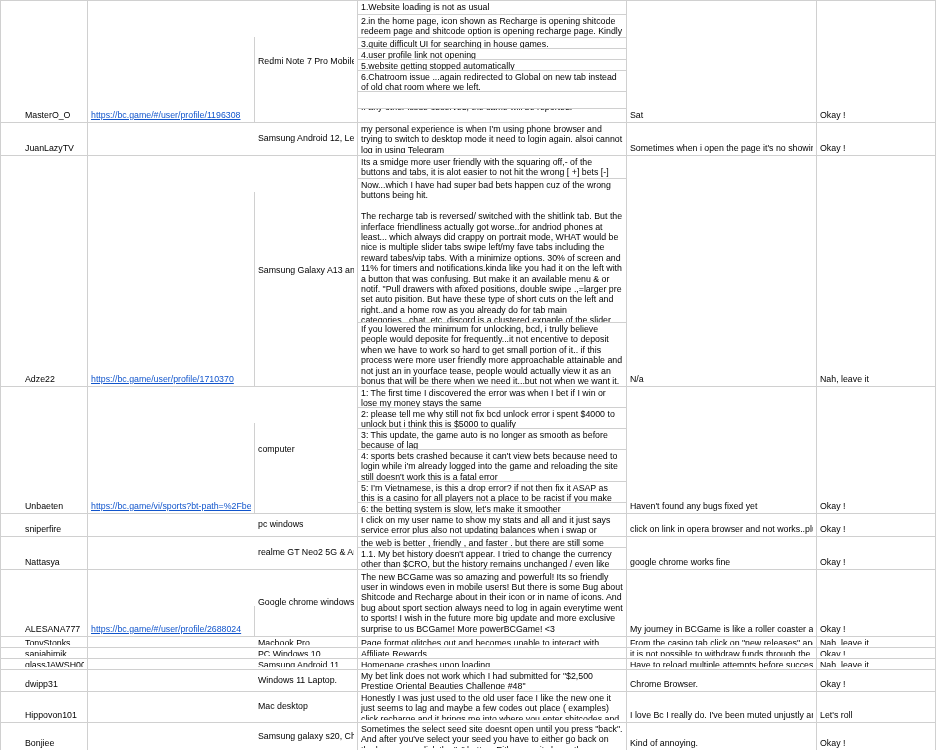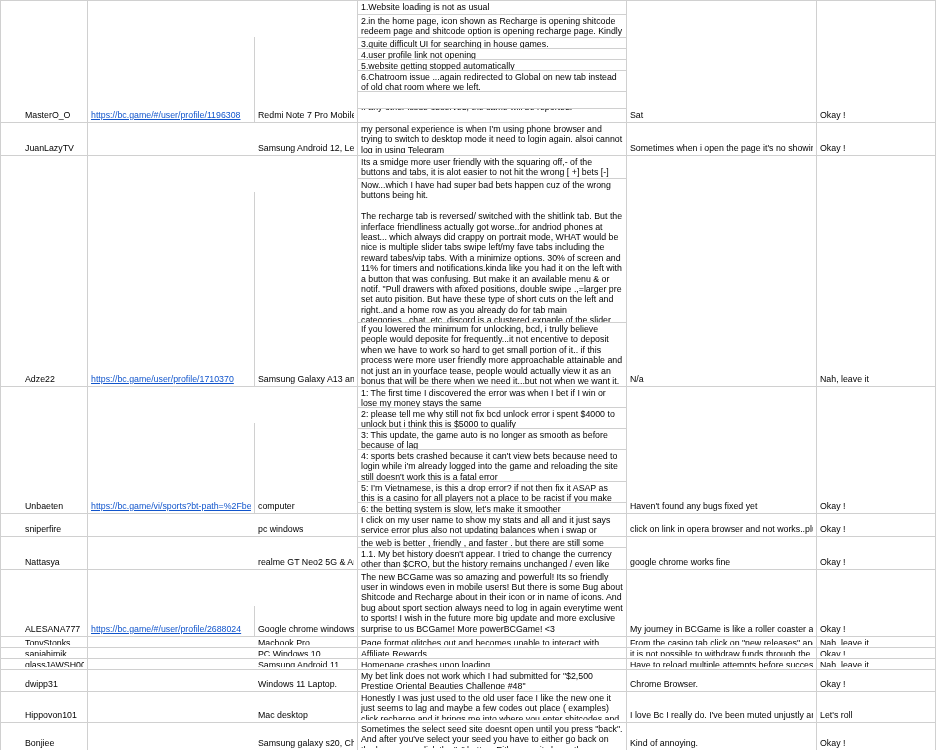--- a/index.html
+++ b/index.html
@@ -18,21 +18,21 @@
   .row{display:flex;border-bottom:1px solid #d0d0d0;box-sizing:border-box;overflow:hidden;}
   .cell{
     border-right:1px solid #d0d0d0;
     box-sizing:border-box;
     overflow:hidden;
     padding:1px 3px 2px 3px;
     display:flex;flex-direction:column;justify-content:flex-end;
   }
   .cell.a{width:88px;border-left:1px solid #d0d0d0;padding-left:24px;}
   .cell.b{width:167px;margin-top:36px;}
-  .cell.c{width:103px;}
+  .cell.c{width:103px;justify-content:center;}
   .cell.d{width:269px;}
   .cell.e{width:190px;}
   .cell.f{width:119px;}
   .cell span,.cell a{display:block;white-space:nowrap;overflow:hidden;}
   .link{color:#1155cc;text-decoration:underline;cursor:pointer;}
   .plainurl{color:#000;text-decoration:none;}
   
   .cell.d.stack{padding:0;display:block;}
   .sub{
     box-sizing:border-box;

